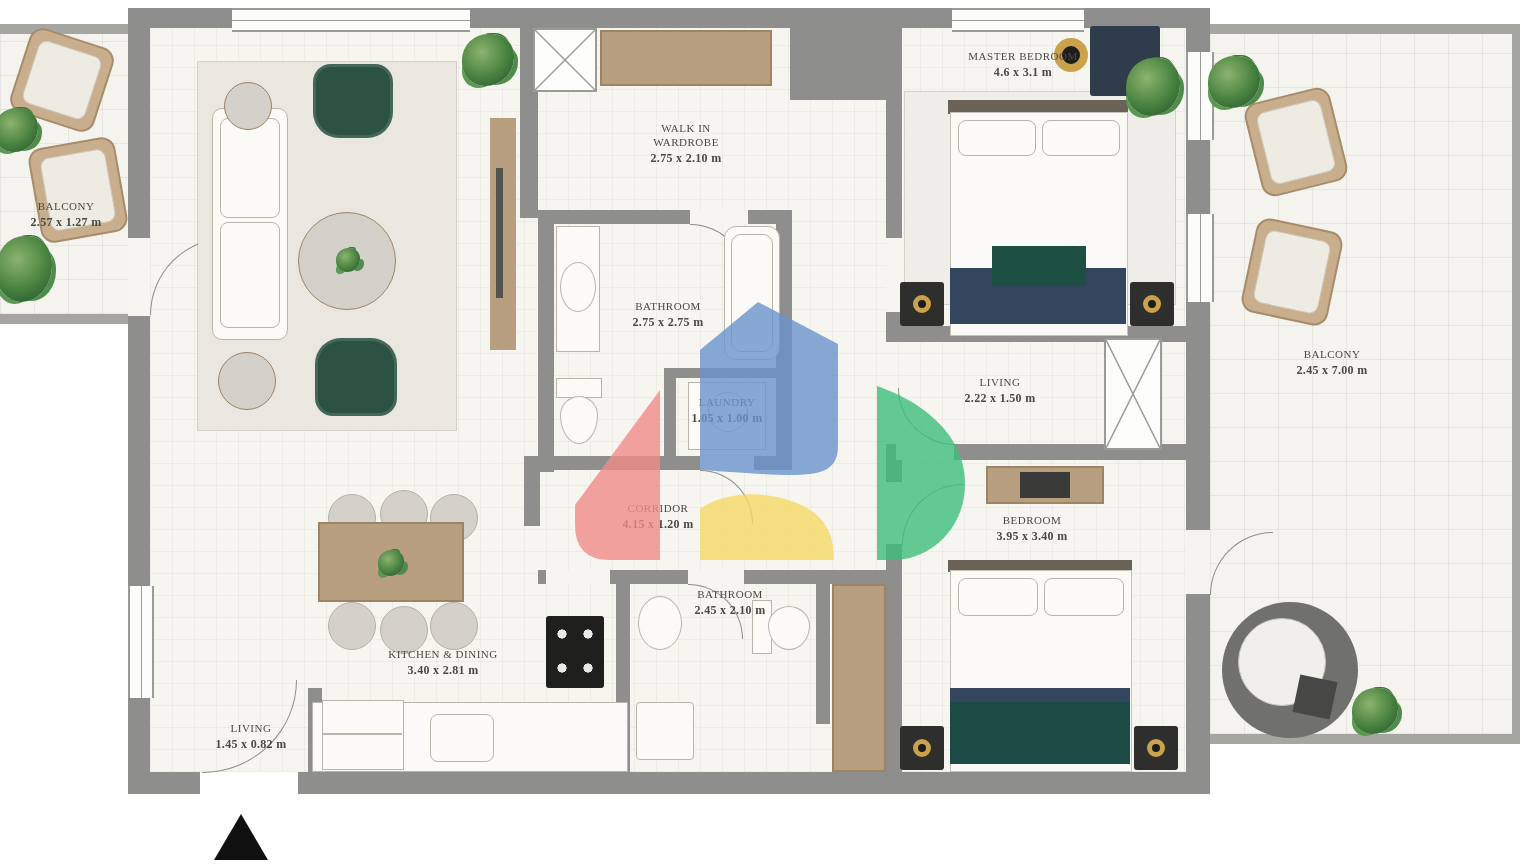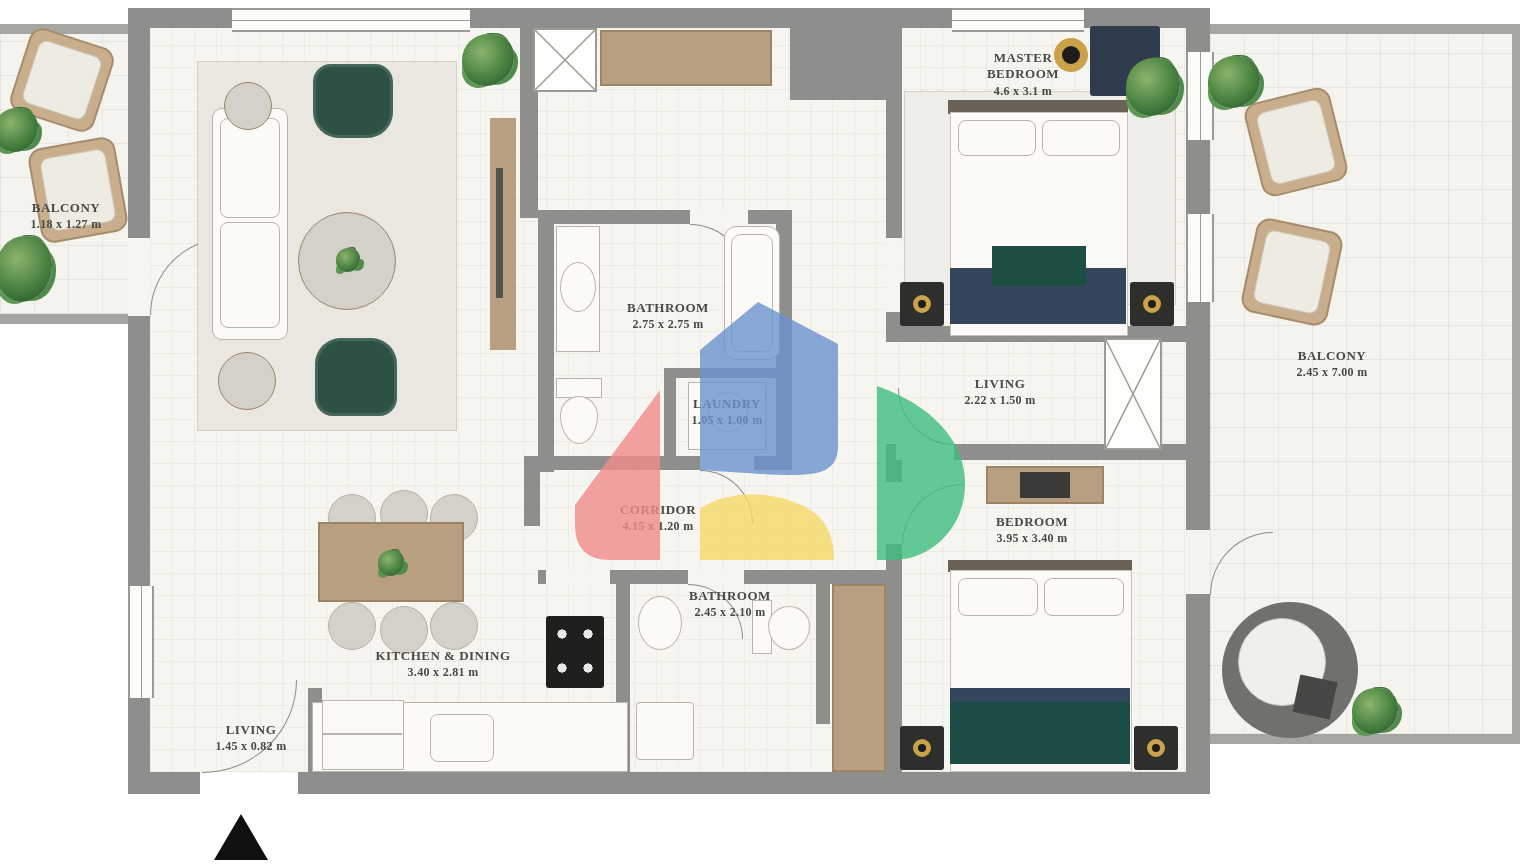--- a/index.html
+++ b/index.html
@@ -23,21 +23,21 @@
   .window-v{position:absolute;background:#fcfcfa;border-left:2px solid #9a9a97;border-right:2px solid #9a9a97;}
   .window-v:after{content:"";position:absolute;top:0;bottom:0;left:50%;width:1px;background:#9a9a97;}
   
   .arc{position:absolute;border:1.5px solid #8c8c89;}
   .arc-tl{border-right:none;border-bottom:none;border-top-left-radius:100%;}
   .arc-tr{border-left:none;border-bottom:none;border-top-right-radius:100%;}
   .arc-bl{border-right:none;border-top:none;border-bottom-left-radius:100%;}
   .arc-br{border-left:none;border-top:none;border-bottom-right-radius:100%;}
   
   .label{position:absolute;text-align:center;color:#4a4a45;z-index:40;}
-  .label .name{font-size:13px;font-weight:700;letter-spacing:.5px;line-height:1.25;}
+  .label .name{font-size:11px;font-weight:400;letter-spacing:.5px;line-height:1.25;}
   .label .dims{font-size:12px;font-weight:700;margin-top:1px;letter-spacing:.3px;}
   
   .wood{background:#b79f80;}
   .rug{position:absolute;background:#eae7e0;box-shadow:0 0 0 1px rgba(150,145,130,.35);}
   .white-f{position:absolute;background:#fbfaf6;border:1.5px solid #b9b5aa;}
   .chair-c{position:absolute;border-radius:50%;background:#d3d1c9;border:1.5px solid #b4b2aa;}
   .green-chair{position:absolute;background:#2c5244;border-radius:18px 18px 26px 26px;box-shadow:inset 0 0 0 3px rgba(255,255,255,.12);}
   .plant{position:absolute;border-radius:50% 42% 55% 45%;
     background:radial-gradient(circle at 38% 35%,#8cb46e,#47813f 55%,#2f5f33 85%);
     box-shadow:10px 5px 0 -6px #4f8c4b,-7px 9px 0 -7px #5b9852,3px -8px 0 -7px #3c7340;}
@@ -229,21 +229,25 @@
       <div class="cushion"></div>
     </div>
   <div class="plant" style="left:1208px;top:56px;width:52px;height:52px;"></div>
   <div style="position:absolute;left:1222px;top:602px;width:136px;height:136px;border-radius:50%;background:#70706d;"></div>
   <div style="position:absolute;left:1238px;top:618px;width:86px;height:86px;border-radius:50%;background:#f0efe9;border:1px solid #c9c6bc;"></div>
   <div style="position:absolute;left:1296px;top:678px;width:38px;height:38px;background:#474745;transform:rotate(12deg);"></div>
   <div class="plant" style="left:1352px;top:688px;width:46px;height:46px;"></div>
 
   <div class="label" style="left:4px;top:200px;width:124px;">
     <div class="name">BALCONY</div>
-    <div class="dims">1.18 x 1.27 m</div>
+    <div class="dims">2.57 x 1.27 m</div>
+  </div>
+  <div class="label" style="left:630px;top:122px;width:112px;">
+    <div class="name">WALK IN WARDROBE</div>
+    <div class="dims">2.75 x 2.10 m</div>
   </div>
   <div class="label" style="left:968px;top:50px;width:110px;">
     <div class="name">MASTER BEDROOM</div>
     <div class="dims">4.6 x 3.1 m</div>
   </div>
   <div class="label" style="left:588px;top:300px;width:160px;">
     <div class="name">BATHROOM</div>
     <div class="dims">2.75 x 2.75 m</div>
   </div>
   <div class="label" style="left:662px;top:396px;width:130px;">

